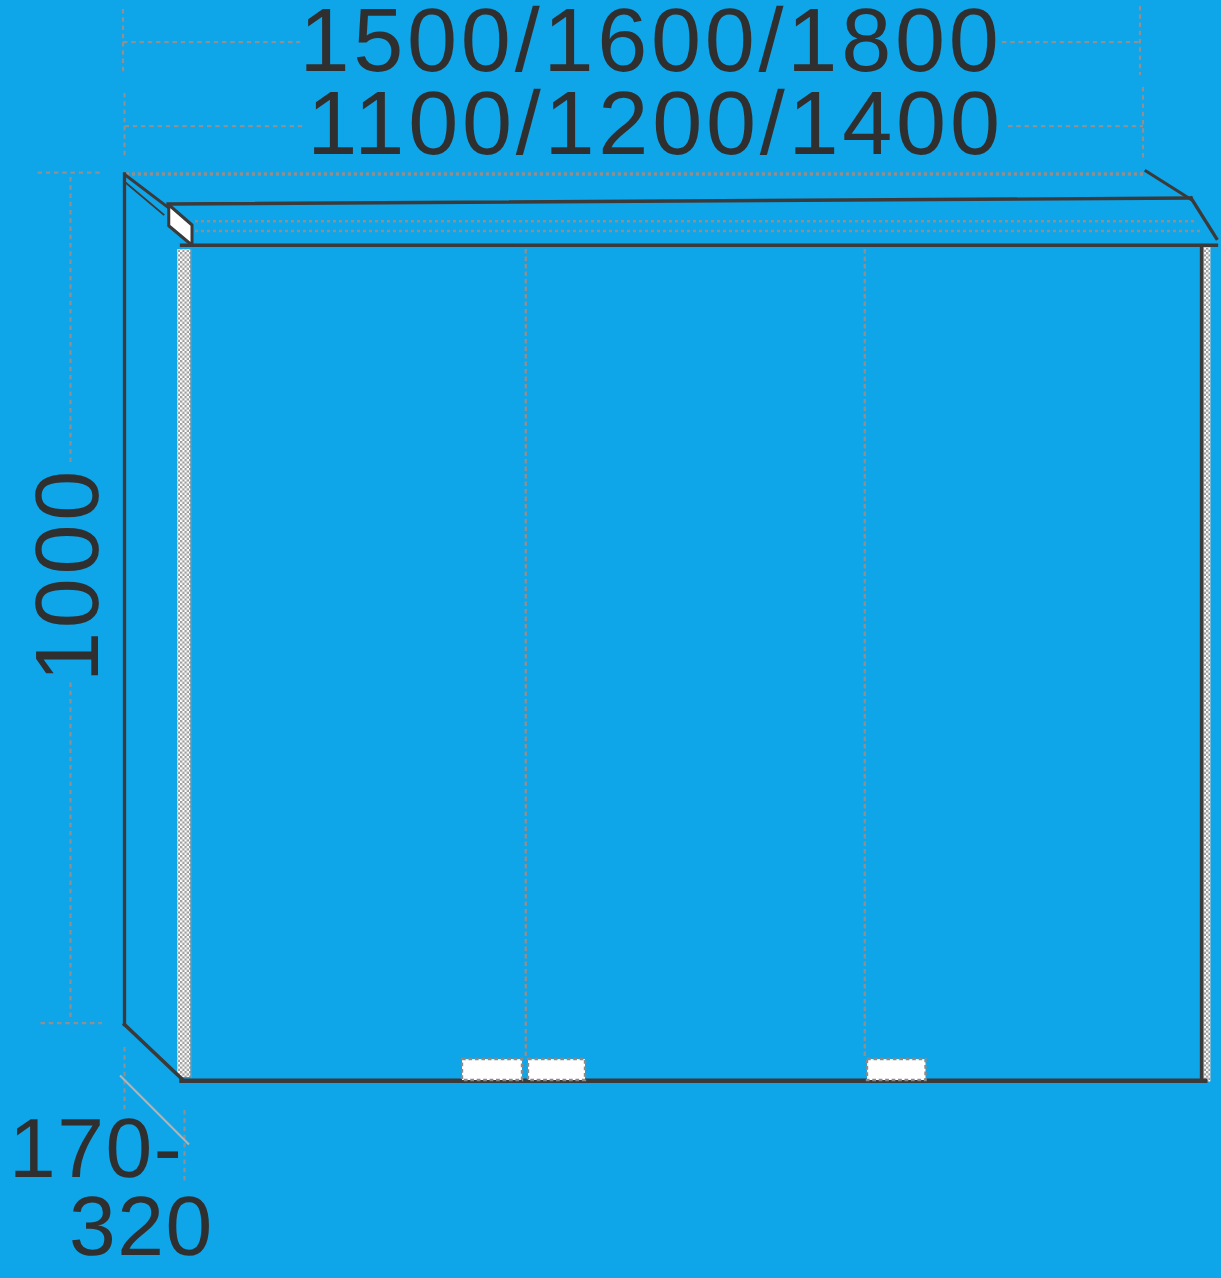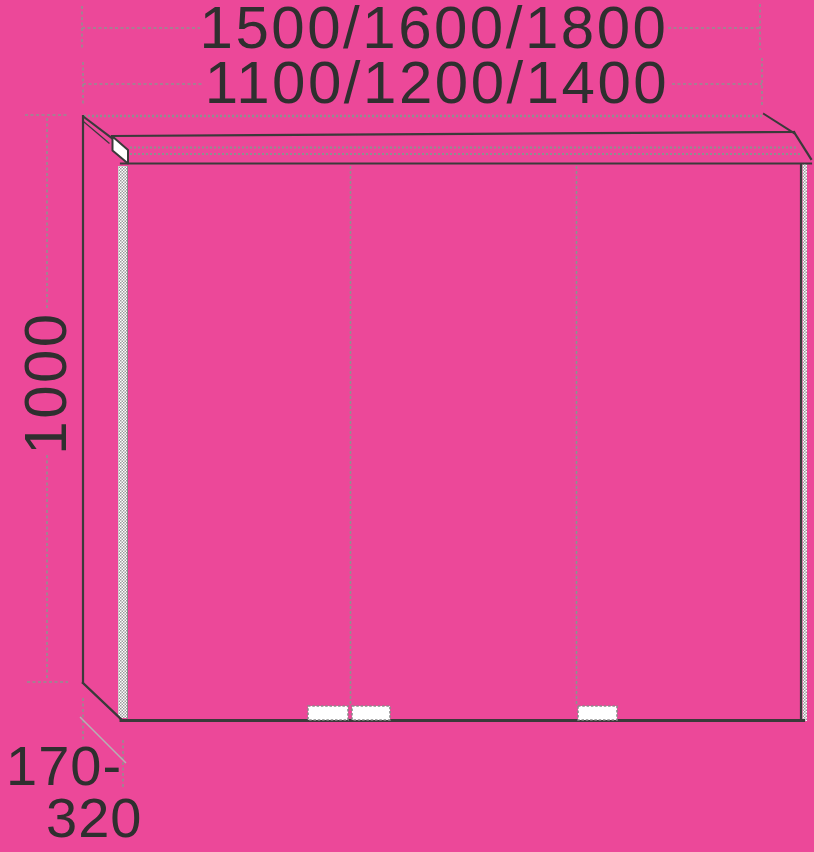--- a/index.html
+++ b/index.html
@@ -1,19 +1,19 @@
 <!DOCTYPE html>
 <html><head>
 <meta charset="utf-8">
 <style>
   html,body{margin:0;padding:0;background:#ffffff;}
   .stage{
     position:relative;
     width:814px;height:852px;
-    background:#ec4899;
+    background:#0ea5e9;
     overflow:hidden;
     font-family:"Liberation Sans", sans-serif;
   }
   svg{display:block;}
   .solid{stroke:#3a3a3a;fill:none;stroke-linecap:square;}
   .dot{stroke:#8f8f8f;fill:none;stroke-dasharray:2 2;}
   .dim{stroke:#909090;fill:none;stroke-width:1.5;stroke-dasharray:3 2.5;}
   .divider{stroke:#8f8f8f;fill:none;stroke-width:1.6;stroke-dasharray:3 2;}
   .grip{fill:#ffffff;stroke:#8a8a8a;stroke-width:1.6;stroke-dasharray:2.5 1.8;}
   .dimtext{

